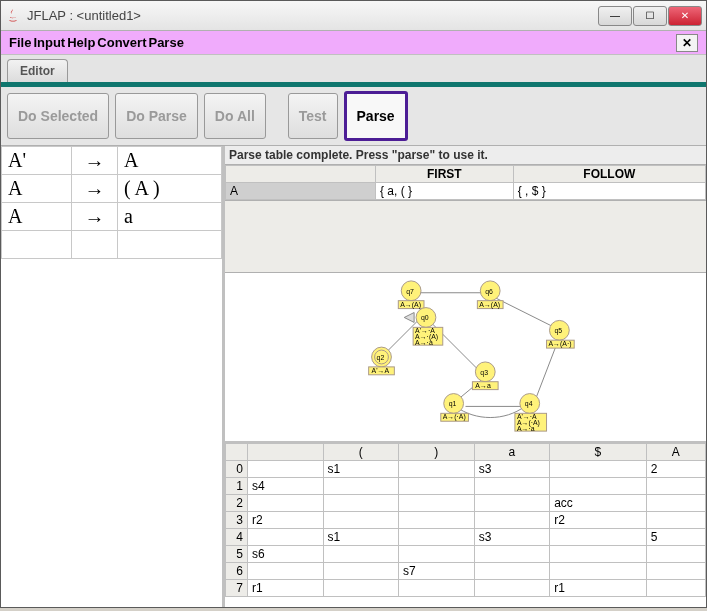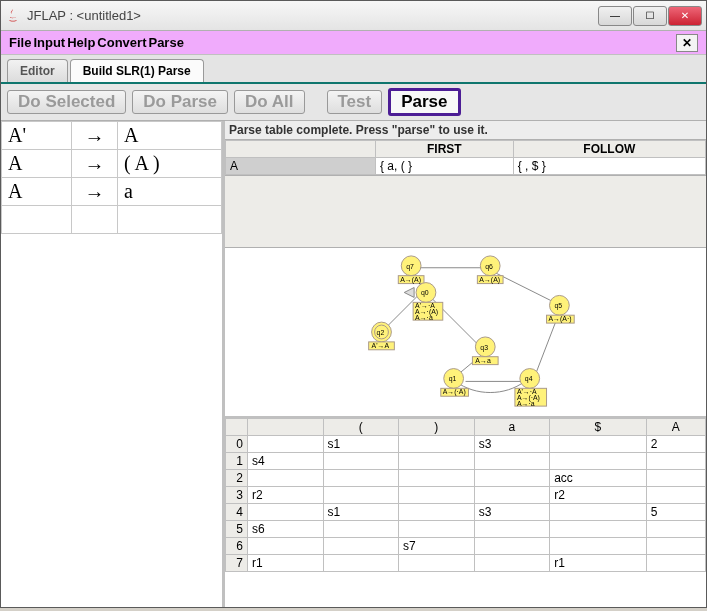--- a/index.html
+++ b/index.html
@@ -55,21 +55,21 @@
     margin-left:auto;
     width:22px;height:18px;
     border:1px solid #888;
     display:flex;align-items:center;justify-content:center;
     font-weight:bold;
     background:#f4f4f4;
   }
   .tabs {
     display:flex;
     padding: 4px 6px 0 6px;
-    border-bottom:2px solid #0f766e;
+    border-bottom:5px solid #0f766e;
     gap:2px;
     background:#e4e4e4;
   }
   .tab {
     padding: 4px 12px;
     border:1px solid #999;
     border-bottom:none;
     border-radius:4px 4px 0 0;
     background:linear-gradient(#f2f2f2,#dcdcdc);
     font-size:12px;
@@ -79,25 +79,25 @@
   .tab.active { background:#fbfbfb; color:#000; }
   .toolbar {
     display:flex;
     align-items:center;
     gap:6px;
     padding:4px 6px;
     border-bottom:1px solid #b0b0b0;
     background:#e6e6e6;
   }
   .toolbar button {
-    padding:1px 10px;
+    padding:14px 10px;
     border:1px solid #999;
     border-radius:3px;
     background:linear-gradient(#f4f4f4,#dedede);
-    font-size:17px;
+    font-size:14px;
     font-weight:bold;
   }
   .toolbar button.disabled { color:#9a9a9a; }
   .toolbar button.selected {
     border:3px solid #4c1d95;
     background:#f8f8f8;
   }
   .content {
     flex:1;
     display:flex;
@@ -215,21 +215,20 @@
     <span class="menu-item">File</span>
     <span class="menu-item">Input</span>
     <span class="menu-item">Help</span>
     <span class="menu-item">Convert</span>
     <span class="menu-item">Parse</span>
     <span class="menubar-close">✕</span>
   </div>
 
   <div class="tabs">
     <div class="tab">Editor</div>
-    <div class="tab active">Build SLR(1) Parse</div>
   </div>
 
   <div class="toolbar">
     <button class="disabled">Do Selected</button>
     <button class="disabled">Do Parse</button>
     <button class="disabled">Do All</button>
     <span style="width:10px;"></span>
     <button class="disabled">Test</button>
     <button class="selected">Parse</button>
   </div>

